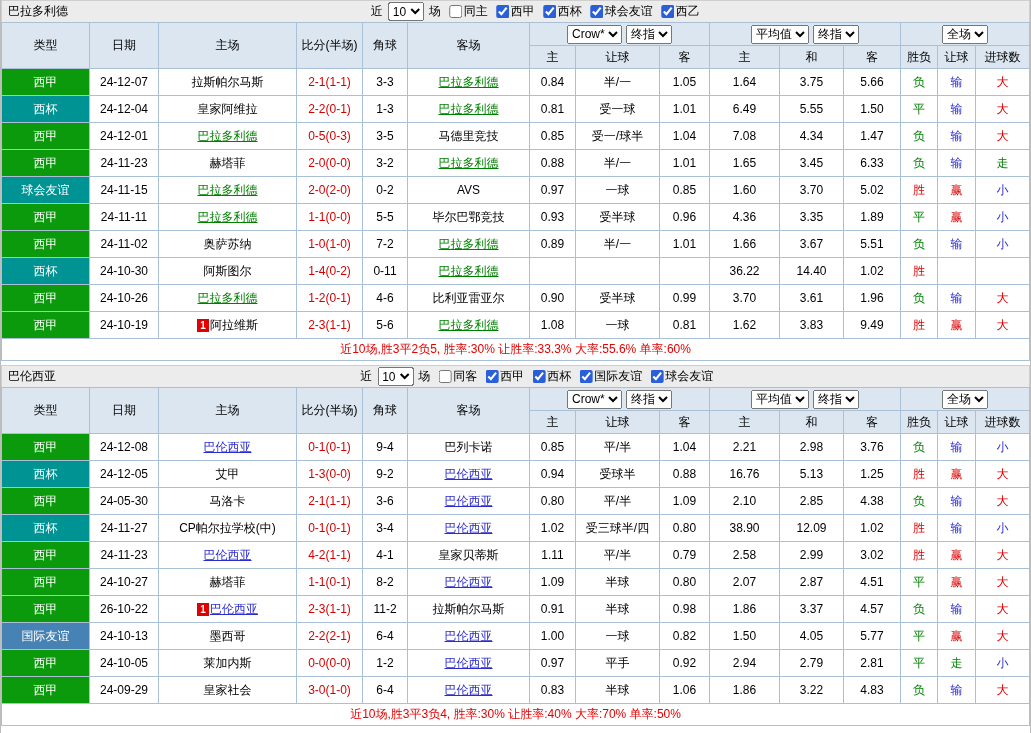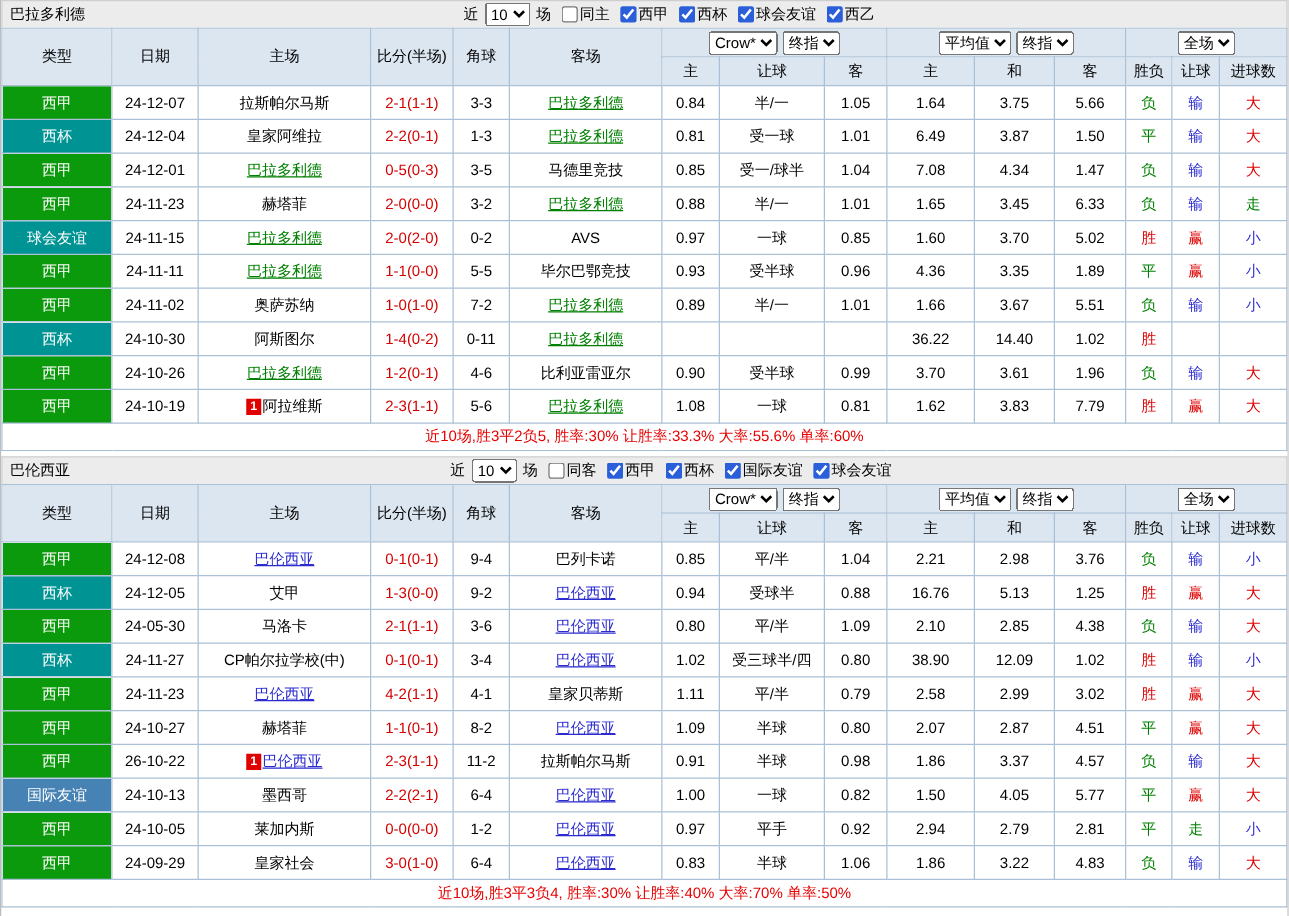--- a/index.html
+++ b/index.html
@@ -124,21 +124,21 @@
               <td class="league" style="background: rgb(0, 147, 147);">西杯</td>
               <td>24-12-04</td>
               <td><span class="">皇家阿维拉</span></td>
               <td class="score">2-2(0-1)</td>
               <td>1-3</td>
               <td><span class="focus" style="color: rgb(0, 128, 0);">巴拉多利德</span></td>
               <td>0.81</td>
               <td>受一球</td>
               <td>1.01</td>
               <td>6.49</td>
-              <td>3.87</td>
+              <td>5.55</td>
               <td>1.50</td>
               <td style="color: rgb(0, 128, 0);">平</td>
               <td style="color: rgb(43, 43, 208);">输</td>
               <td style="color: rgb(221, 0, 0);">大</td>
             </tr>
             <tr>
               <td class="league" style="background: rgb(11, 154, 11);">西甲</td>
               <td>24-12-01</td>
               <td><span class="focus" style="color: rgb(0, 128, 0);">巴拉多利德</span></td>
               <td class="score">0-5(0-3)</td>
@@ -261,21 +261,21 @@
               <td>24-10-19</td>
               <td><span class="badge">1</span><span class="">阿拉维斯</span></td>
               <td class="score">2-3(1-1)</td>
               <td>5-6</td>
               <td><span class="focus" style="color: rgb(0, 128, 0);">巴拉多利德</span></td>
               <td>1.08</td>
               <td>一球</td>
               <td>0.81</td>
               <td>1.62</td>
               <td>3.83</td>
-              <td>7.79</td>
+              <td>9.49</td>
               <td style="color: rgb(221, 0, 0);">胜</td>
               <td style="color: rgb(221, 0, 0);">赢</td>
               <td style="color: rgb(221, 0, 0);">大</td>
             </tr>
             <tr class="summary">
               <td colspan="15">近10场,胜3平2负5, 胜率:30% 让胜率:33.3% 大率:55.6% 单率:60%</td>
             </tr>
           </tbody>
         </table>
       </div>

